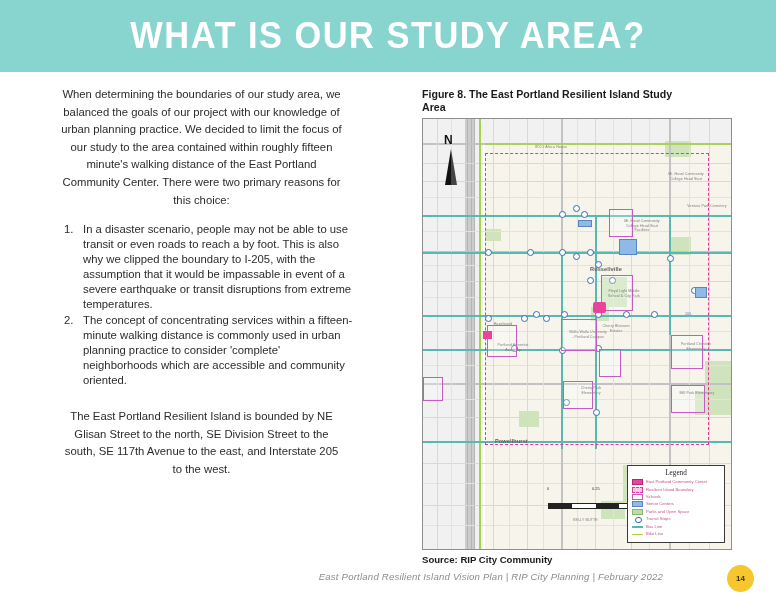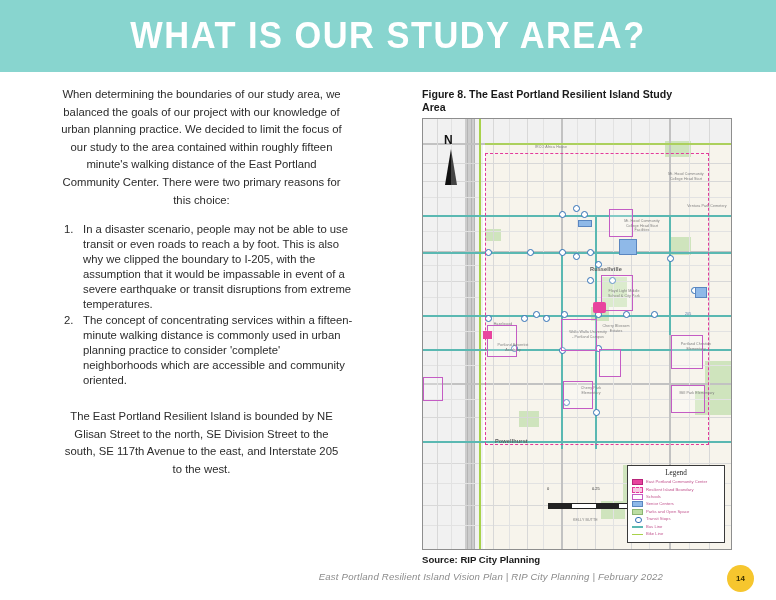--- a/index.html
+++ b/index.html
@@ -477,17 +477,17 @@
           <span class="legend-sw sw-bike">
               <i></i>
             </span>
           <span class="legend-label">Bike Line</span>
         </div>
       </div>
 
     </div>
   </div>
 
-  <div class="fig-source">Source: RIP City Planning</div>
+  <div class="fig-source">Source: RIP City Community</div>
 </div>
 
 <div class="footer">East Portland Resilient Island Vision Plan  |  RIP City Planning  |  February 2022</div>
 <div class="page-badge">14</div>
 
 </body></html>

